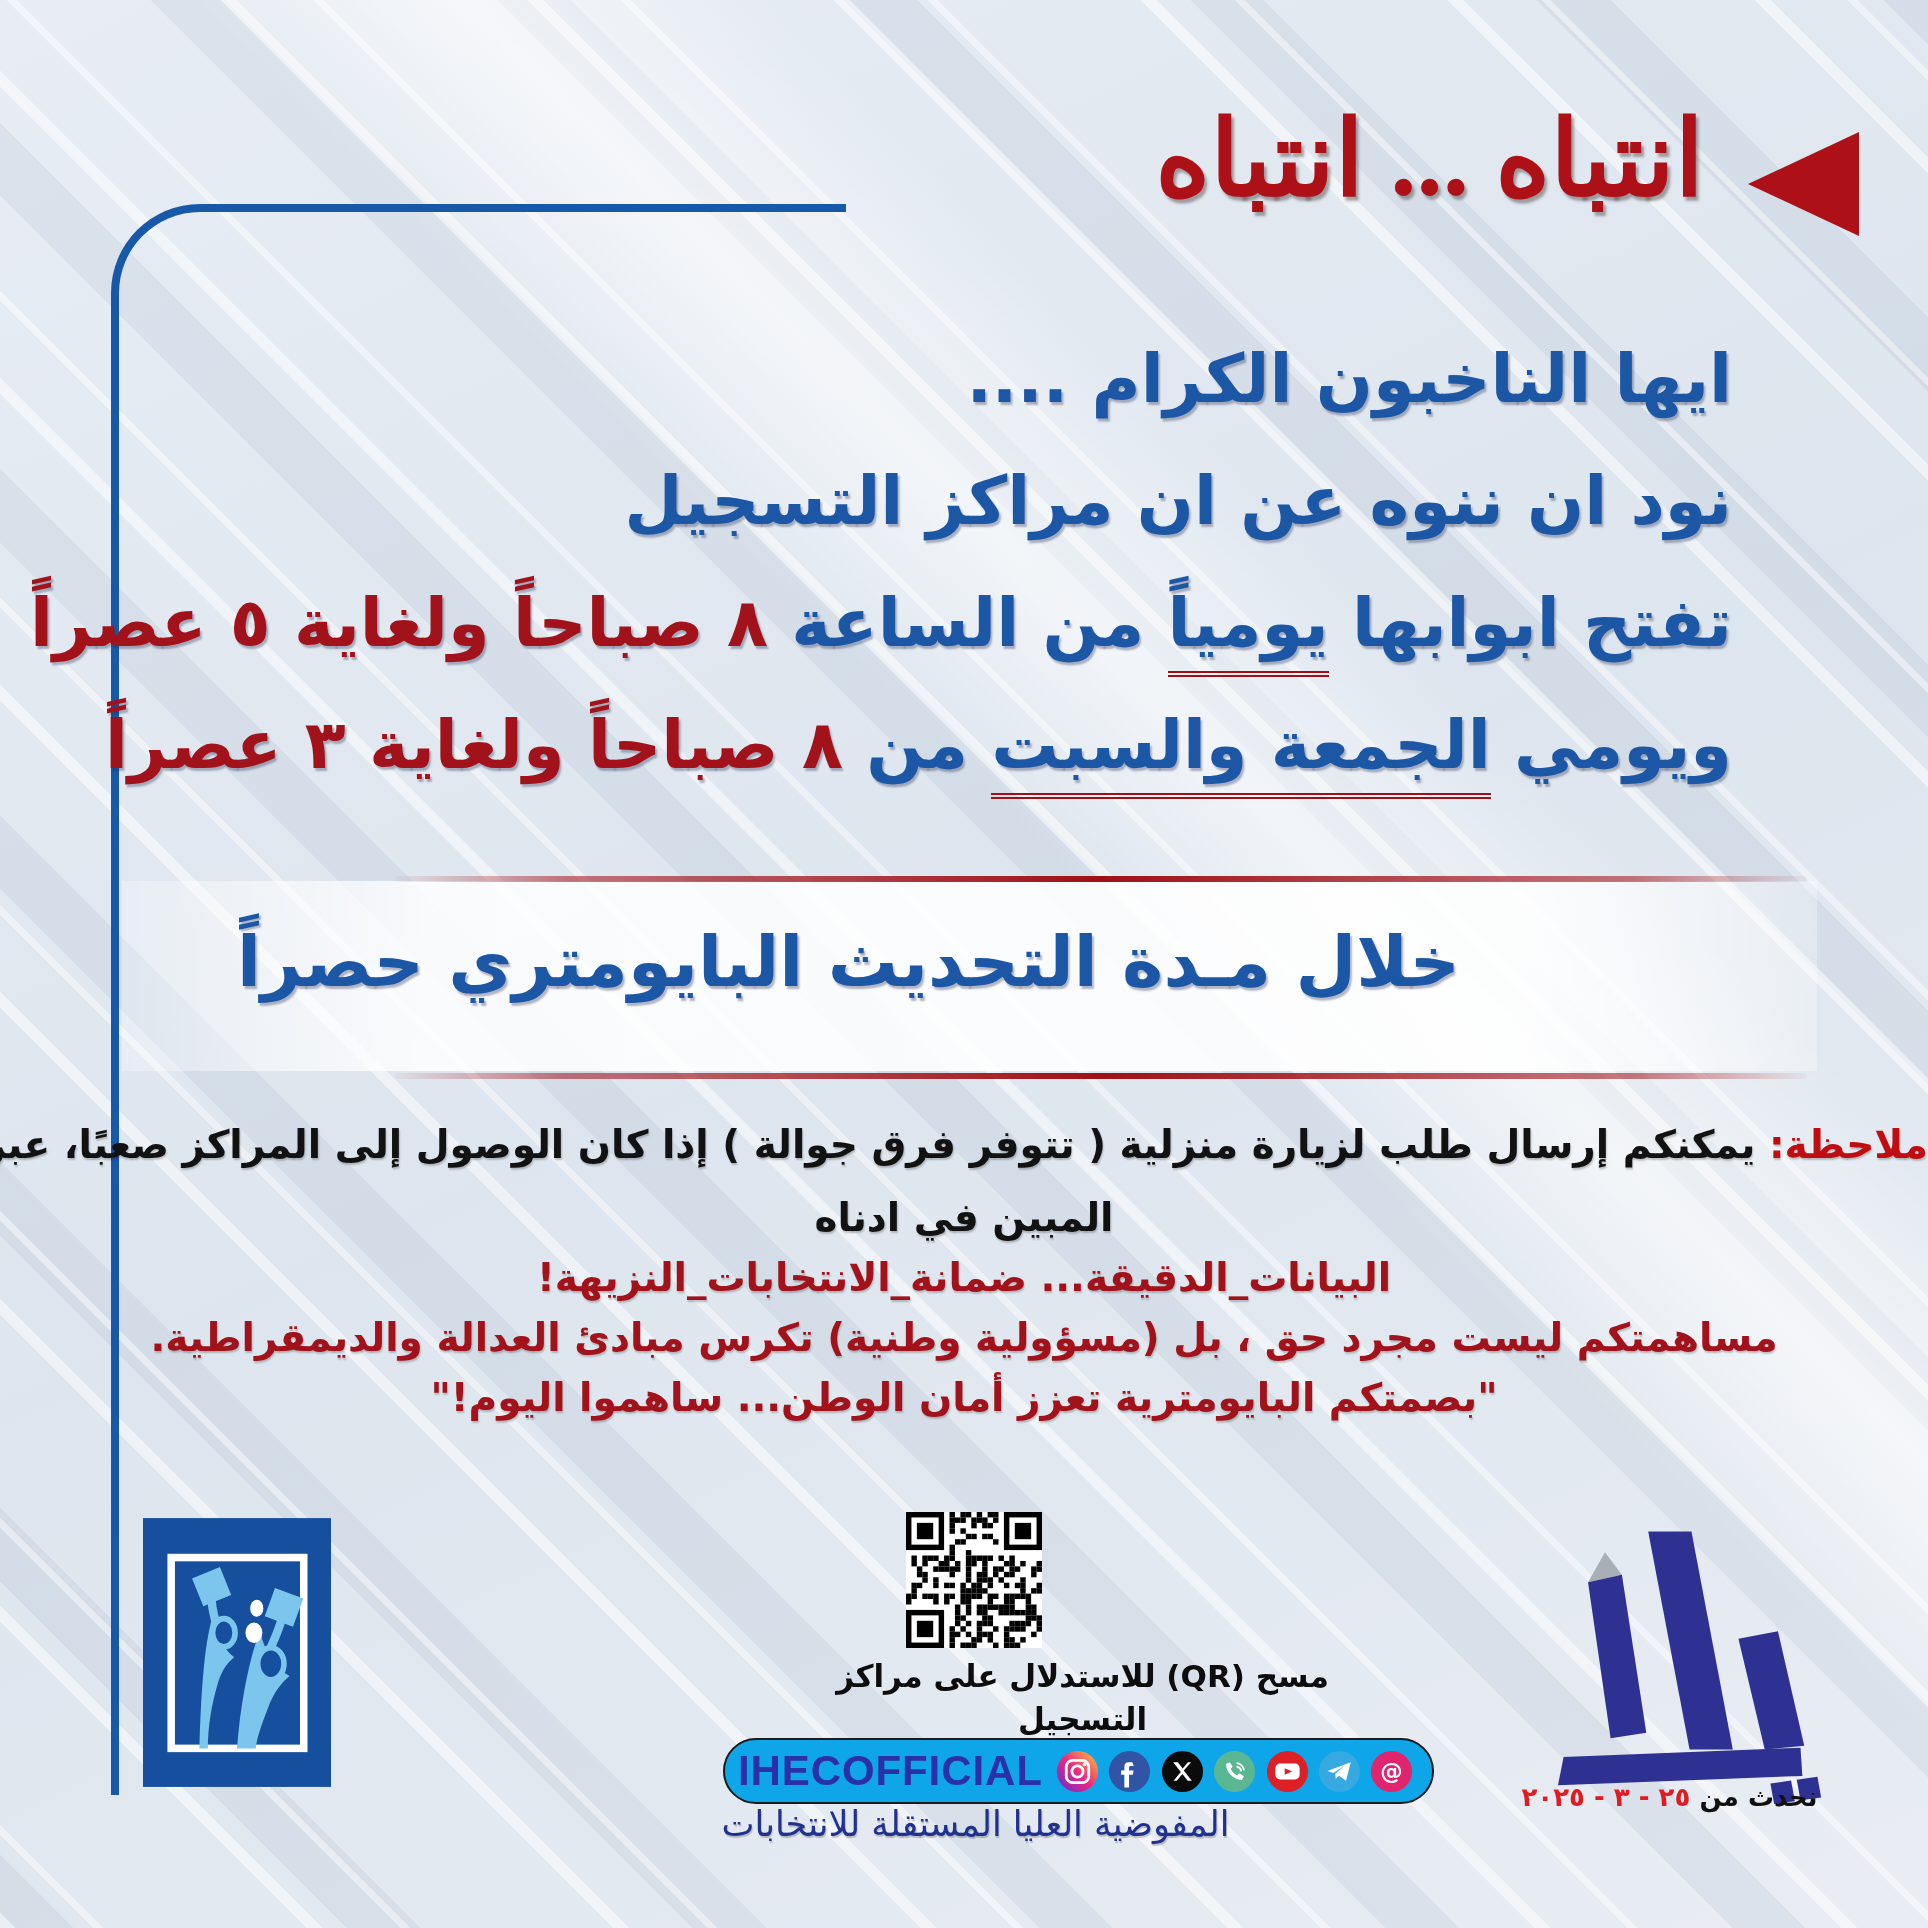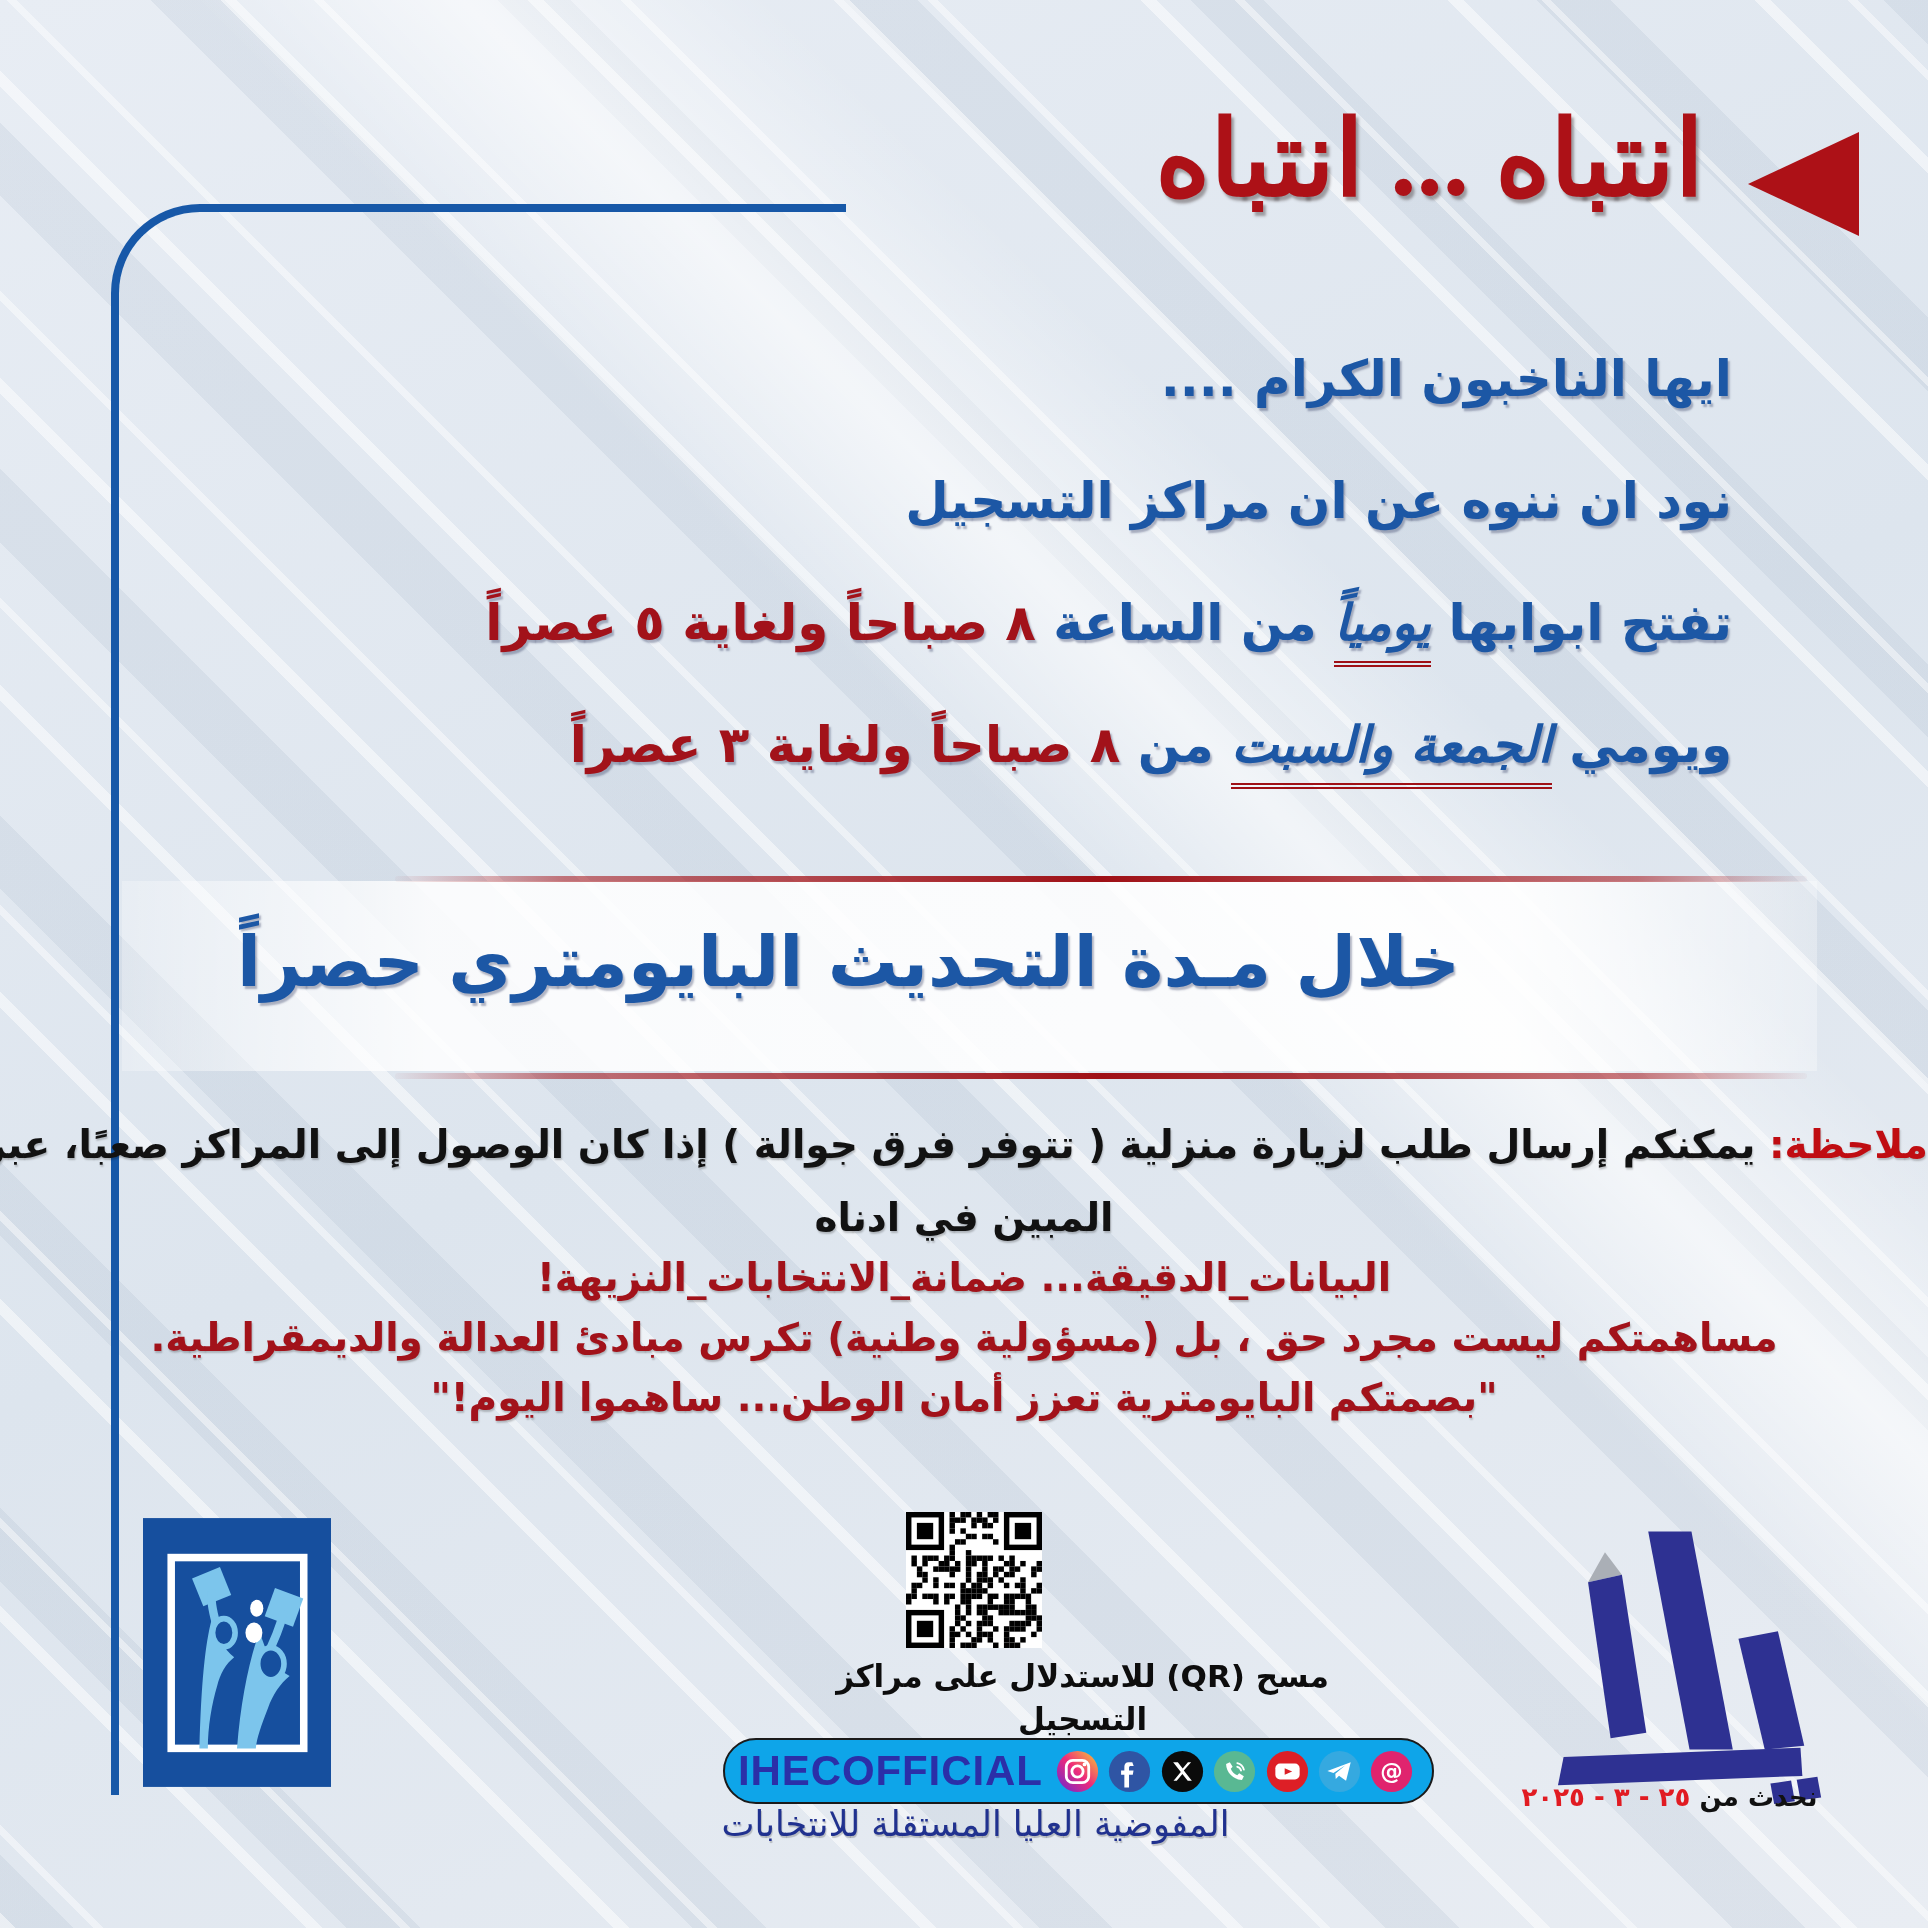--- a/index.html
+++ b/index.html
@@ -33,28 +33,28 @@
   }
   .title-triangle{
     top:132px;right:69px;width:0;height:0;
     border-top:52px solid transparent;border-bottom:52px solid transparent;
     border-right:111px solid #AD1117;
   }
 
   
   .main-block{
     top:318px;right:196px;text-align:right;
-    font-weight:bold;font-size:50px;line-height:122px;color:#1C57A5;
+    font-weight:bold;font-size:67px;line-height:122px;color:#1C57A5;
     text-shadow:1.9px 2.8px 1.9px rgba(40,50,90,.35);
   }
   .main-block .line{white-space:nowrap;}
   .red-seg{color:#A2121A;}
   .u-red{
     display:inline-block;line-height:1.15;
-    border-bottom:6.6px double #9F1016;padding-bottom:8.5px;font-style:italic;
+    border-bottom:6.6px double #9F1016;padding-bottom:8.5px;
   }
 
   
   .band{
     left:122px;top:881px;width:1695px;height:190px;
     background:linear-gradient(90deg, rgba(255,255,255,.25), rgba(255,255,255,.85) 18%, rgba(255,255,255,.9) 82%, rgba(255,255,255,.3));
   }
   .divider{
     left:395px;width:1412px;height:5.6px;border-radius:2.8px;
     background:linear-gradient(90deg, rgba(164,18,24,.03) 0%, rgba(164,18,24,.55) 12%, #9F1016 50%, rgba(164,18,24,.55) 88%, rgba(164,18,24,.03) 100%);

